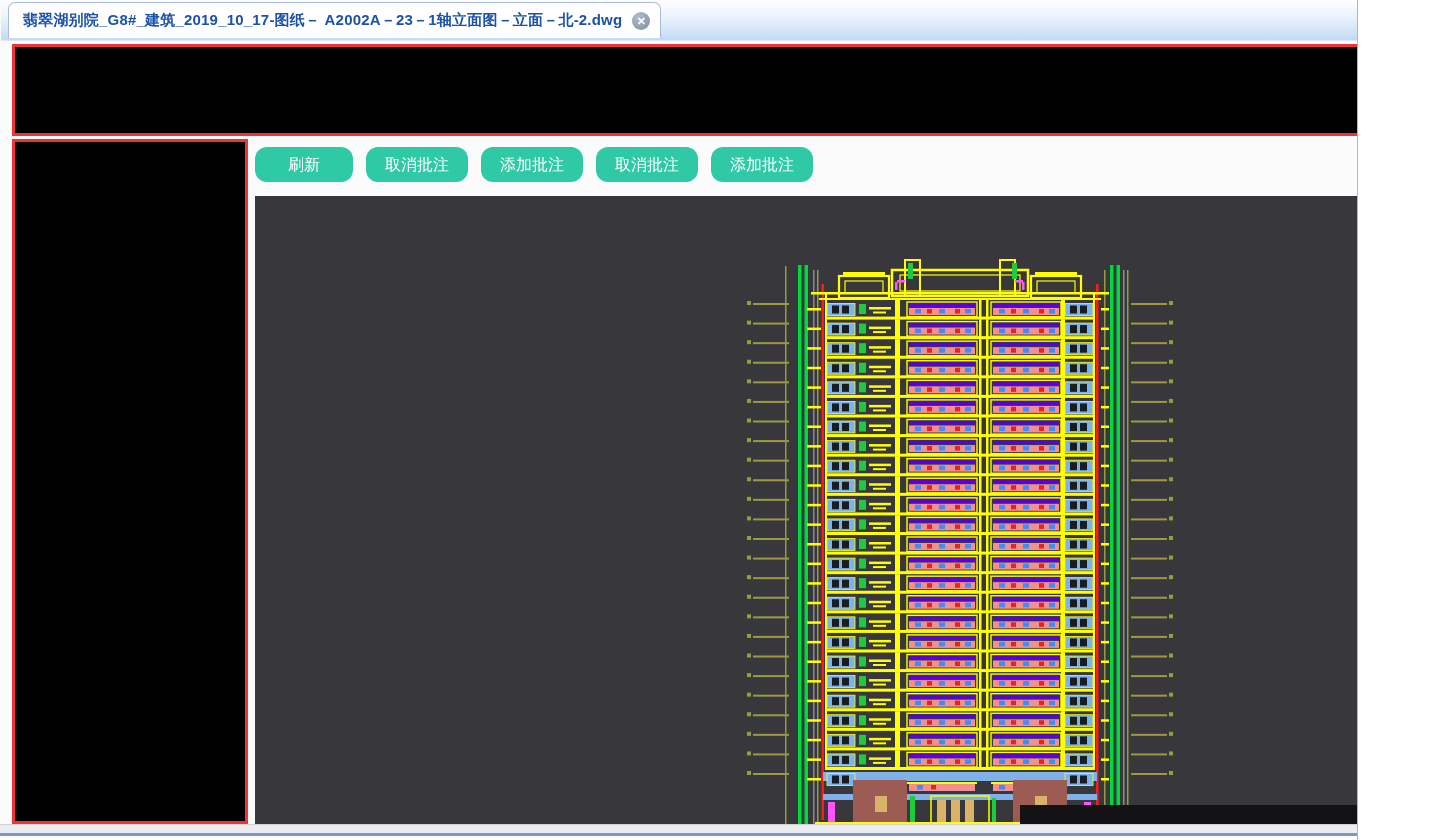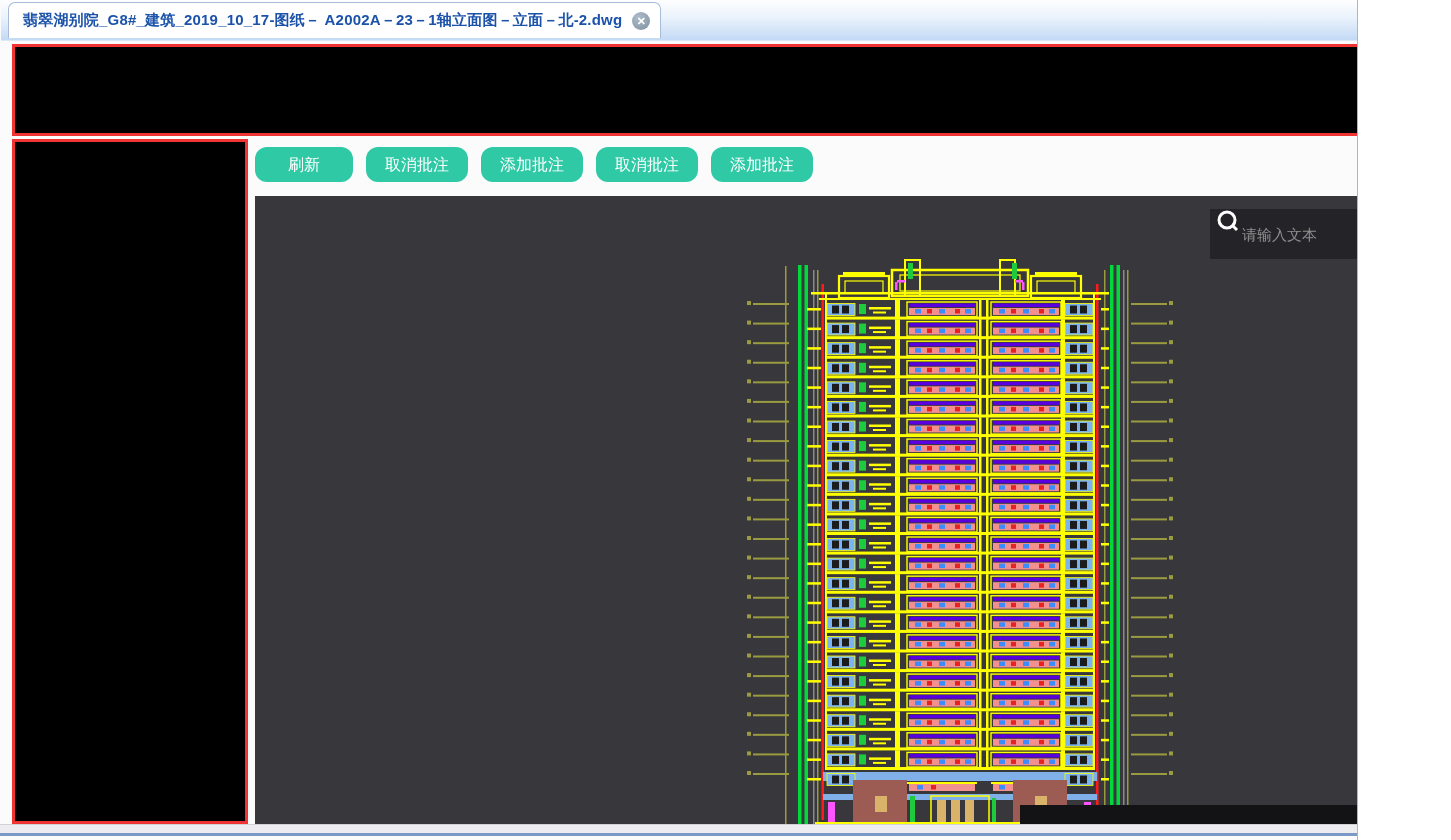--- a/index.html
+++ b/index.html
@@ -997,24 +997,17 @@
         <rect x="682" y="604" width="9" height="24" fill="#d9b36a"></rect>
         <rect x="696" y="604" width="9" height="24" fill="#d9b36a"></rect>
         <rect x="710" y="604" width="9" height="24" fill="#d9b36a"></rect>
         <rect x="655" y="600" width="5" height="28" fill="#1ecb3c"></rect>
         <rect x="737" y="602" width="4" height="26" fill="#1ecb3c"></rect>
         <rect x="573" y="606" width="7" height="22" fill="#ff55ff"></rect>
         <rect x="829" y="606" width="7" height="22" fill="#ff55ff"></rect>
         <rect x="560" y="626" width="290" height="2" fill="#ffff00"></rect>
         <rect x="765" y="609" width="421" height="19" fill="#131315"></rect>
       </svg>
-    <div class="searchbox">
-      <input type="text" placeholder="请输入文本" style="">
-      <svg class="search-icon" width="24" height="24" viewBox="0 0 24 24">
-        <circle cx="11" cy="11" r="8" fill="none" stroke="#ffffff" stroke-width="3"></circle>
-        <line x1="16.5" y1="16.5" x2="21" y2="21" stroke="#ffffff" stroke-width="3"></line>
-      </svg>
-    </div>
   </div>
 
   <div class="statusbar"></div>
   <div class="statusline"></div>
 </div>
 
 </body></html>

